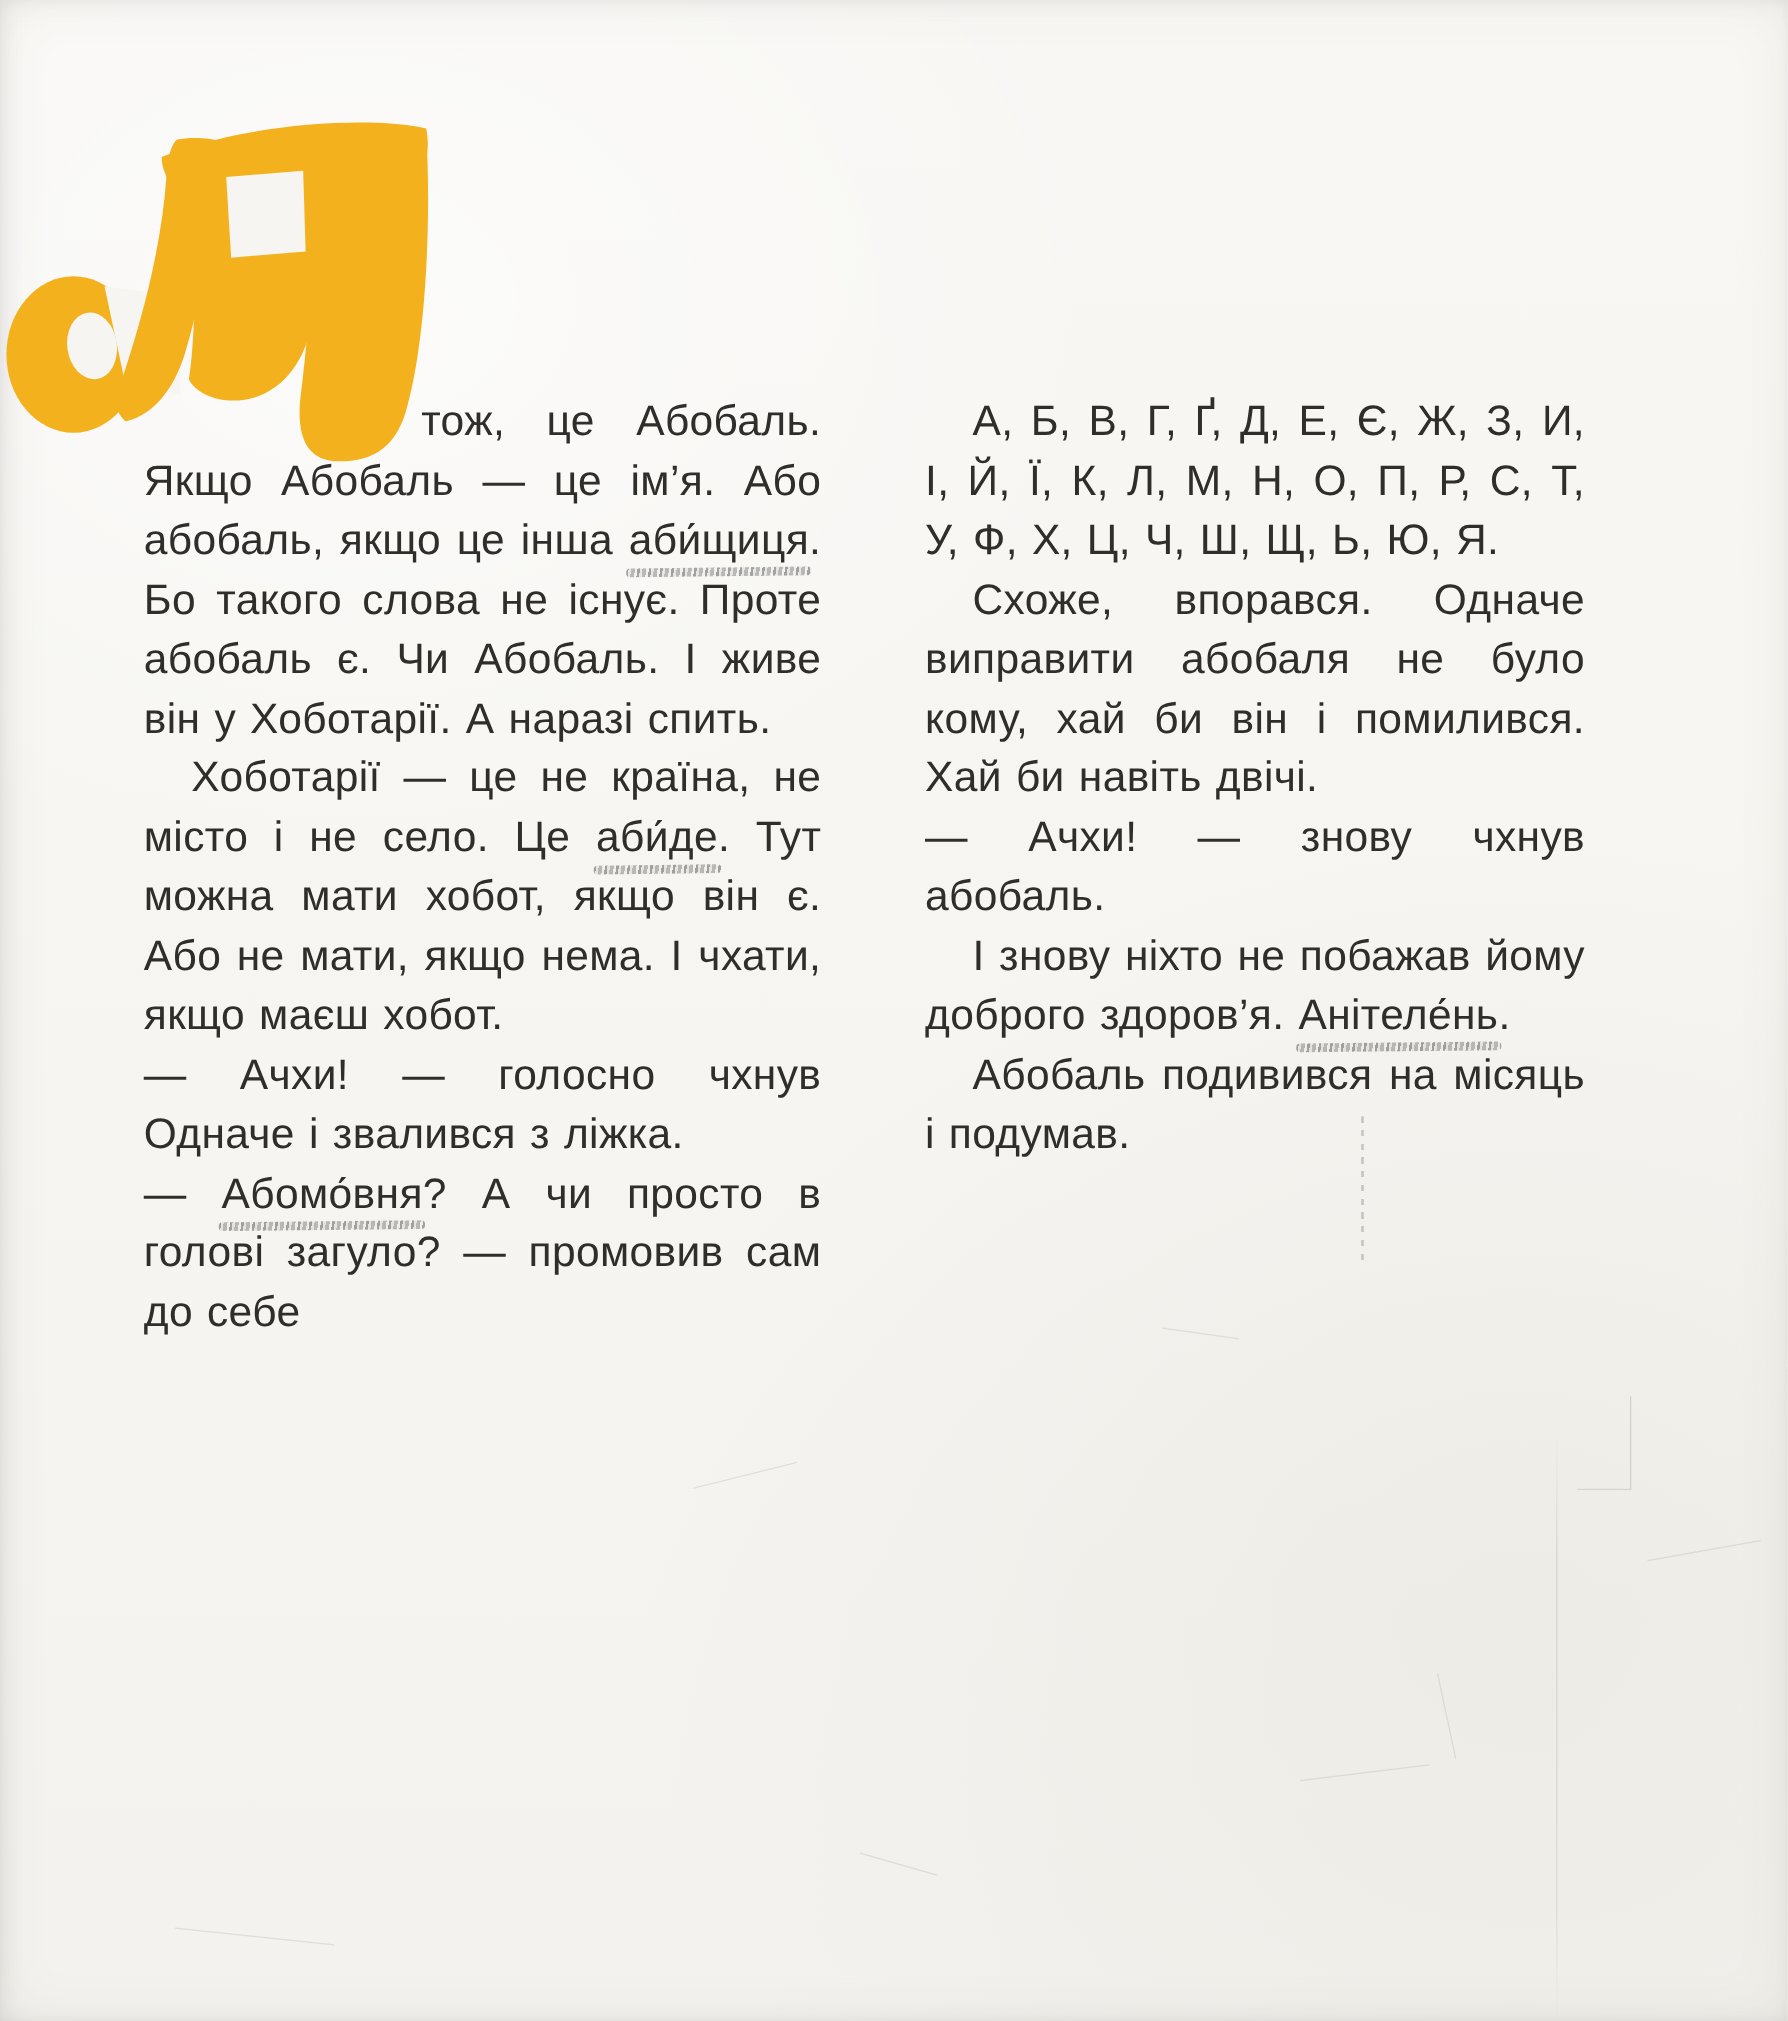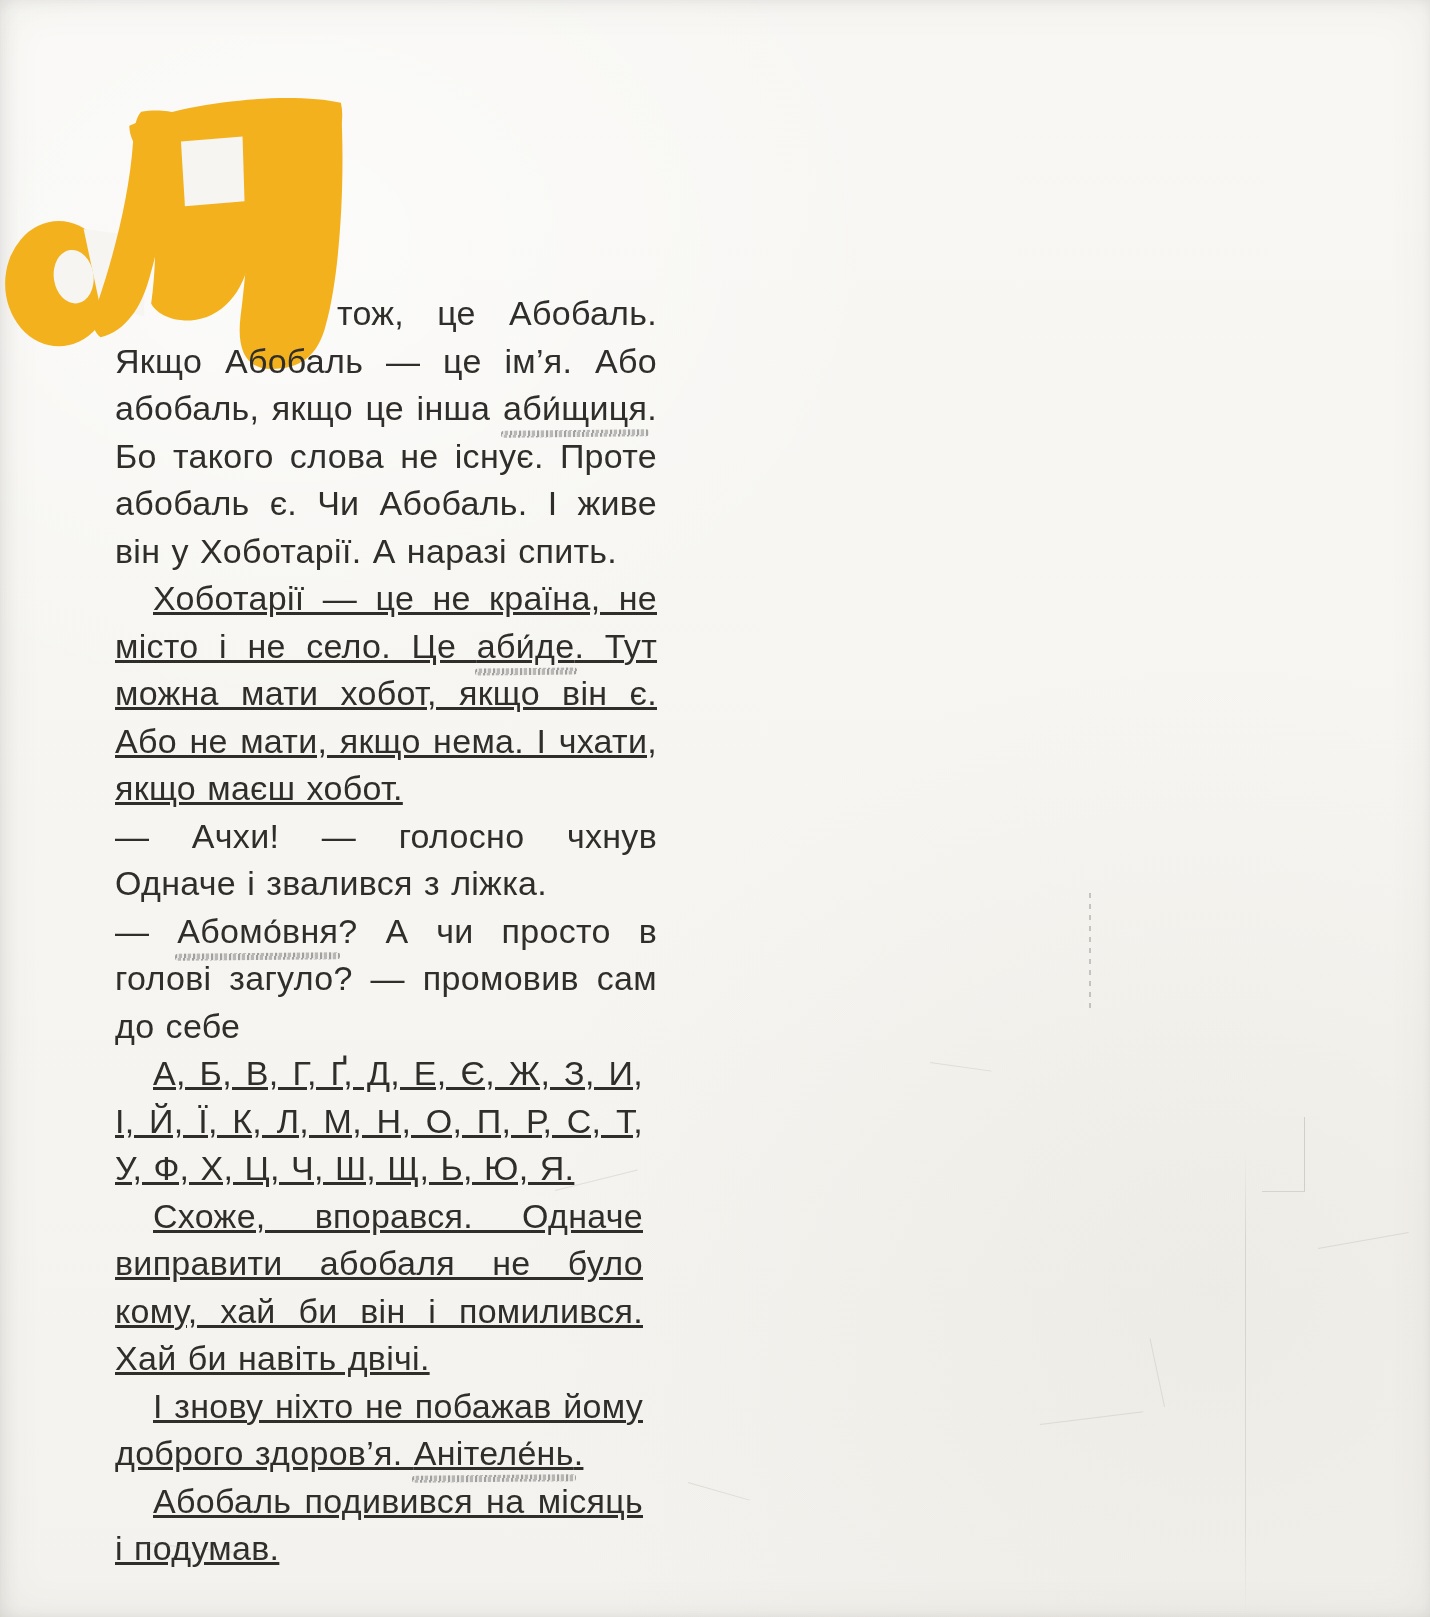--- a/index.html
+++ b/index.html
@@ -16,30 +16,30 @@
       inset -8px 0 14px -10px rgba(0,0,0,.06),
       inset 0 12px 16px -10px rgba(0,0,0,.05),
       inset 0 -10px 16px -10px rgba(0,0,0,.05);
     overflow:hidden;
     font-family:"Liberation Sans", sans-serif;
   }
   .dropcap{
     position:absolute;left:2px;top:80px;width:343px;height:298px;
   }
   .columns{
-    position:absolute;left:115px;top:290px;width:1153px;
-    display:flex;justify-content:space-between;flex-direction:column;
+    position:absolute;left:115px;top:314px;width:1153px;
+    display:flex;justify-content:space-between;
   }
   .col{color:#2f2e2b;font-size:34px;line-height:47.5px;text-align:justify;
        letter-spacing:.3px;word-spacing:1.5px;}
   .col-left{width:542px;}
   .col-right{width:528px;}
   .para{margin:0;}
   .p-drop{text-indent:222px;}
-  .p-indent{text-indent:38px;text-decoration:underline;}
+  .p-indent{text-indent:38px;}
   .p-flush{text-indent:0;}
   .scribble{position:relative;white-space:nowrap;}
   .scribble::after{
     content:'';position:absolute;left:-2px;right:-2px;bottom:-10px;height:7px;
     border-radius:3px;opacity:.75;transform:skewY(-.6deg);
     background:repeating-linear-gradient(98deg,
       rgba(100,100,100,.78) 0 2px, rgba(175,175,175,.32) 2px 4px,
       rgba(120,120,120,.66) 4px 7px, rgba(205,205,205,.22) 7px 9px);
   }
   
@@ -105,20 +105,21 @@
     <div class="col col-left">
       <p class="para p-drop"><span>тож, це Абобаль. Якщо Абобаль — це ім’я. Або абобаль, якщо це інша </span><span class="scribble">аби́щиця</span><span>. Бо такого слова не існує. Проте абобаль є. Чи Абобаль. І живе він у Хоботарії. А наразі спить.</span></p>
       <p class="para p-indent"><span>Хоботарії — це не країна, не міс­то і не село. Це </span><span class="scribble">аби́де</span><span>. Тут можна мати хобот, якщо він є. Або не мати, якщо нема. І чхати, якщо маєш хобот.</span></p>
       <p class="para p-flush"><span>— Ачхи! — голосно чхнув Одначе і звалився з ліжка.</span></p>
       <p class="para p-flush"><span>— </span><span class="scribble">Абомо́вня</span><span>? А чи просто в голо­ві загуло? — промовив сам до себе</span></p>
     </div>
 
     <div class="col col-right">
       <p class="para p-indent"><span>А, Б, В, Г, Ґ, Д, Е, Є, Ж, З, И, І, Й, Ї, К, Л, М, Н, О, П, Р, С, Т, У, Ф, Х, Ц, Ч, Ш, Щ, Ь, Ю, Я.</span></p>
       <p class="para p-indent"><span>Схоже, впорався. Одначе випра­вити абобаля не було кому, хай би він і помилився. Хай би навіть двічі.</span></p>
+      <p class="para p-flush"><span>— Ачхи! — знову чхнув абобаль.</span></p>
       <p class="para p-indent"><span>І знову ніхто не побажав йому до­брого здоров’я. </span><span class="scribble">Анітеле́нь</span><span>.</span></p>
       <p class="para p-indent"><span>Абобаль подивився на місяць і подумав.</span></p>
     </div>
 
   </div>
 
   <div class="artifact dotline-v"></div>
   <div class="artifact crease-v"></div>
   <div class="artifact crease-L"></div>
   <div class="artifact scratch s1"></div>

